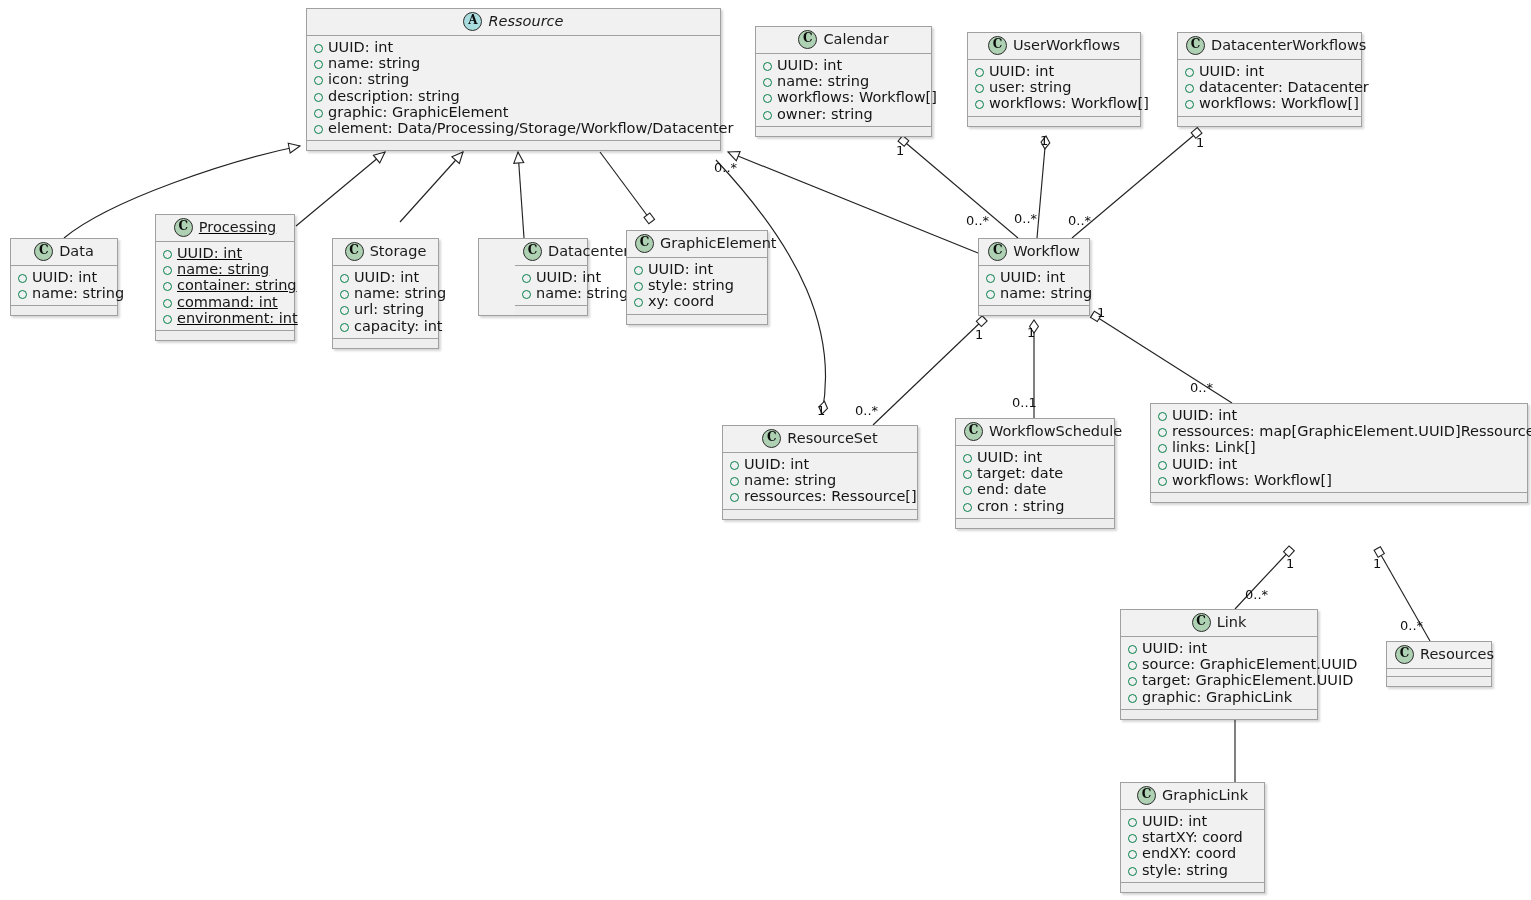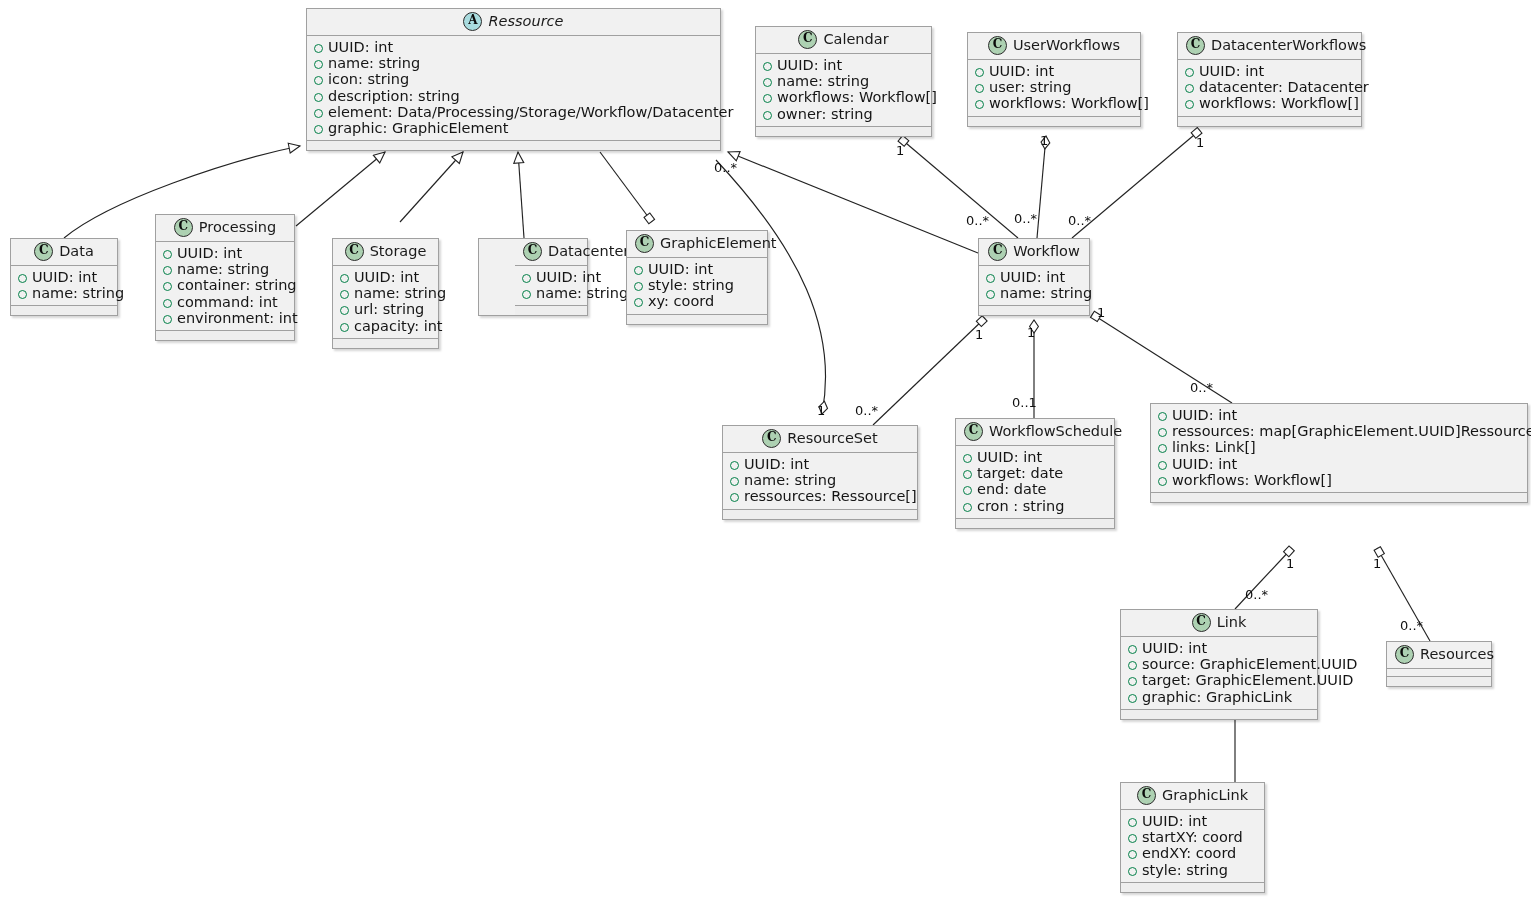--- a/index.html
+++ b/index.html
@@ -160,22 +160,22 @@
   </svg>
 
   <div id="classes-layer">
       <div class="umlclass" style="left: 306px; top: 8px; width: 415px;">
         <div class="cls-header abstract"><span class="cls-icon abstract-icon">A</span><span class="cls-title">Ressource</span></div>
         <div class="cls-body">
           <div class="attr"><span class="vis"></span><span>UUID: int</span></div>
           <div class="attr"><span class="vis"></span><span>name: string</span></div>
           <div class="attr"><span class="vis"></span><span>icon: string</span></div>
           <div class="attr"><span class="vis"></span><span>description: string</span></div>
+          <div class="attr"><span class="vis"></span><span>graphic: GraphicElement</span></div>
           <div class="attr"><span class="vis"></span><span>element: Data/Processing/Storage/Workflow/Datacenter</span></div>
-          <div class="attr"><span class="vis"></span><span>graphic: GraphicElement</span></div>
         </div>
         <div class="cls-footer"></div>
       </div>
       <div class="umlclass" style="left: 755px; top: 26px; width: 177px;">
         <div class="cls-header"><span class="cls-icon">C</span><span class="cls-title">Calendar</span></div>
         <div class="cls-body">
           <div class="attr"><span class="vis"></span><span>UUID: int</span></div>
           <div class="attr"><span class="vis"></span><span>name: string</span></div>
           <div class="attr"><span class="vis"></span><span>workflows: Workflow[]</span></div>
           <div class="attr"><span class="vis"></span><span>owner: string</span></div>
@@ -201,21 +201,21 @@
         <div class="cls-footer"></div>
       </div>
       <div class="umlclass" style="left: 10px; top: 238px; width: 108px;">
         <div class="cls-header"><span class="cls-icon">C</span><span class="cls-title">Data</span></div>
         <div class="cls-body">
           <div class="attr"><span class="vis"></span><span>UUID: int</span></div>
           <div class="attr"><span class="vis"></span><span>name: string</span></div>
         </div>
         <div class="cls-footer"></div>
       </div>
-      <div class="umlclass" style="left: 155px; top: 214px; width: 140px;">
+      <div class="umlclass" style="left: 155px; top: 214px; width: 140px; text-decoration: underline;">
         <div class="cls-header"><span class="cls-icon">C</span><span class="cls-title">Processing</span></div>
         <div class="cls-body">
           <div class="attr"><span class="vis"></span><span>UUID: int</span></div>
           <div class="attr"><span class="vis"></span><span>name: string</span></div>
           <div class="attr"><span class="vis"></span><span>container: string</span></div>
           <div class="attr"><span class="vis"></span><span>command: int</span></div>
           <div class="attr"><span class="vis"></span><span>environment: int</span></div>
         </div>
         <div class="cls-footer"></div>
       </div>

